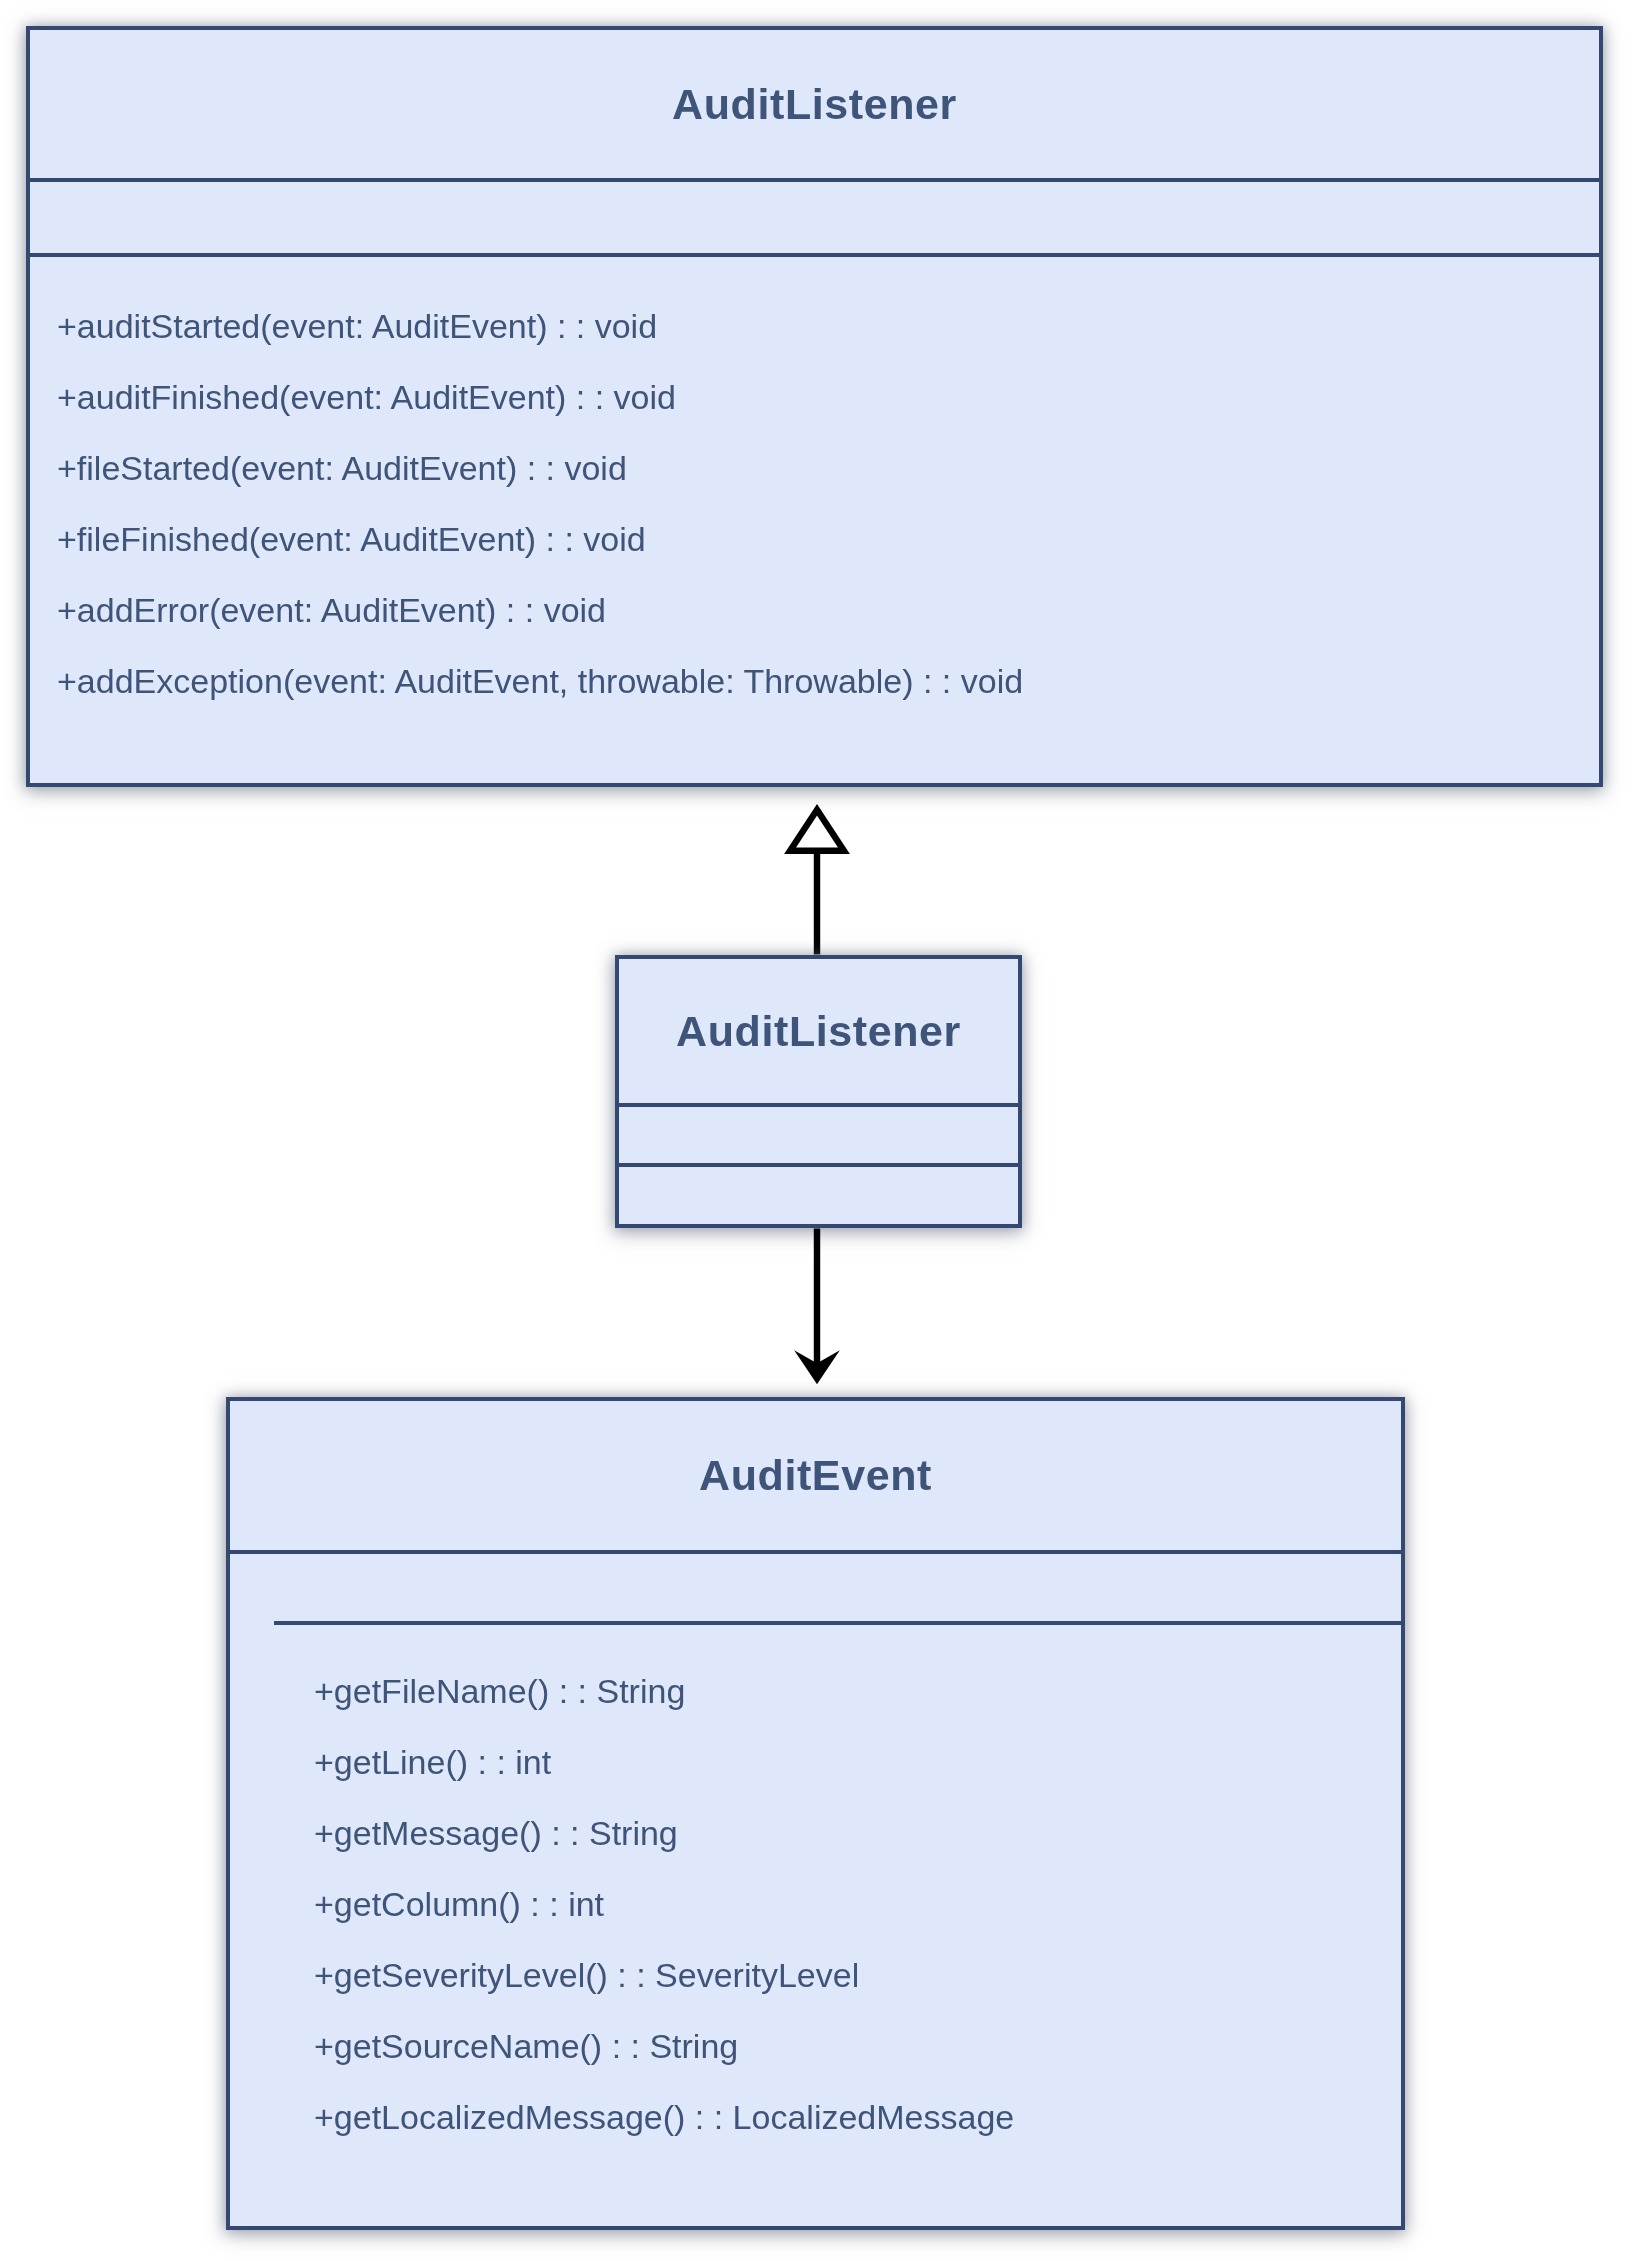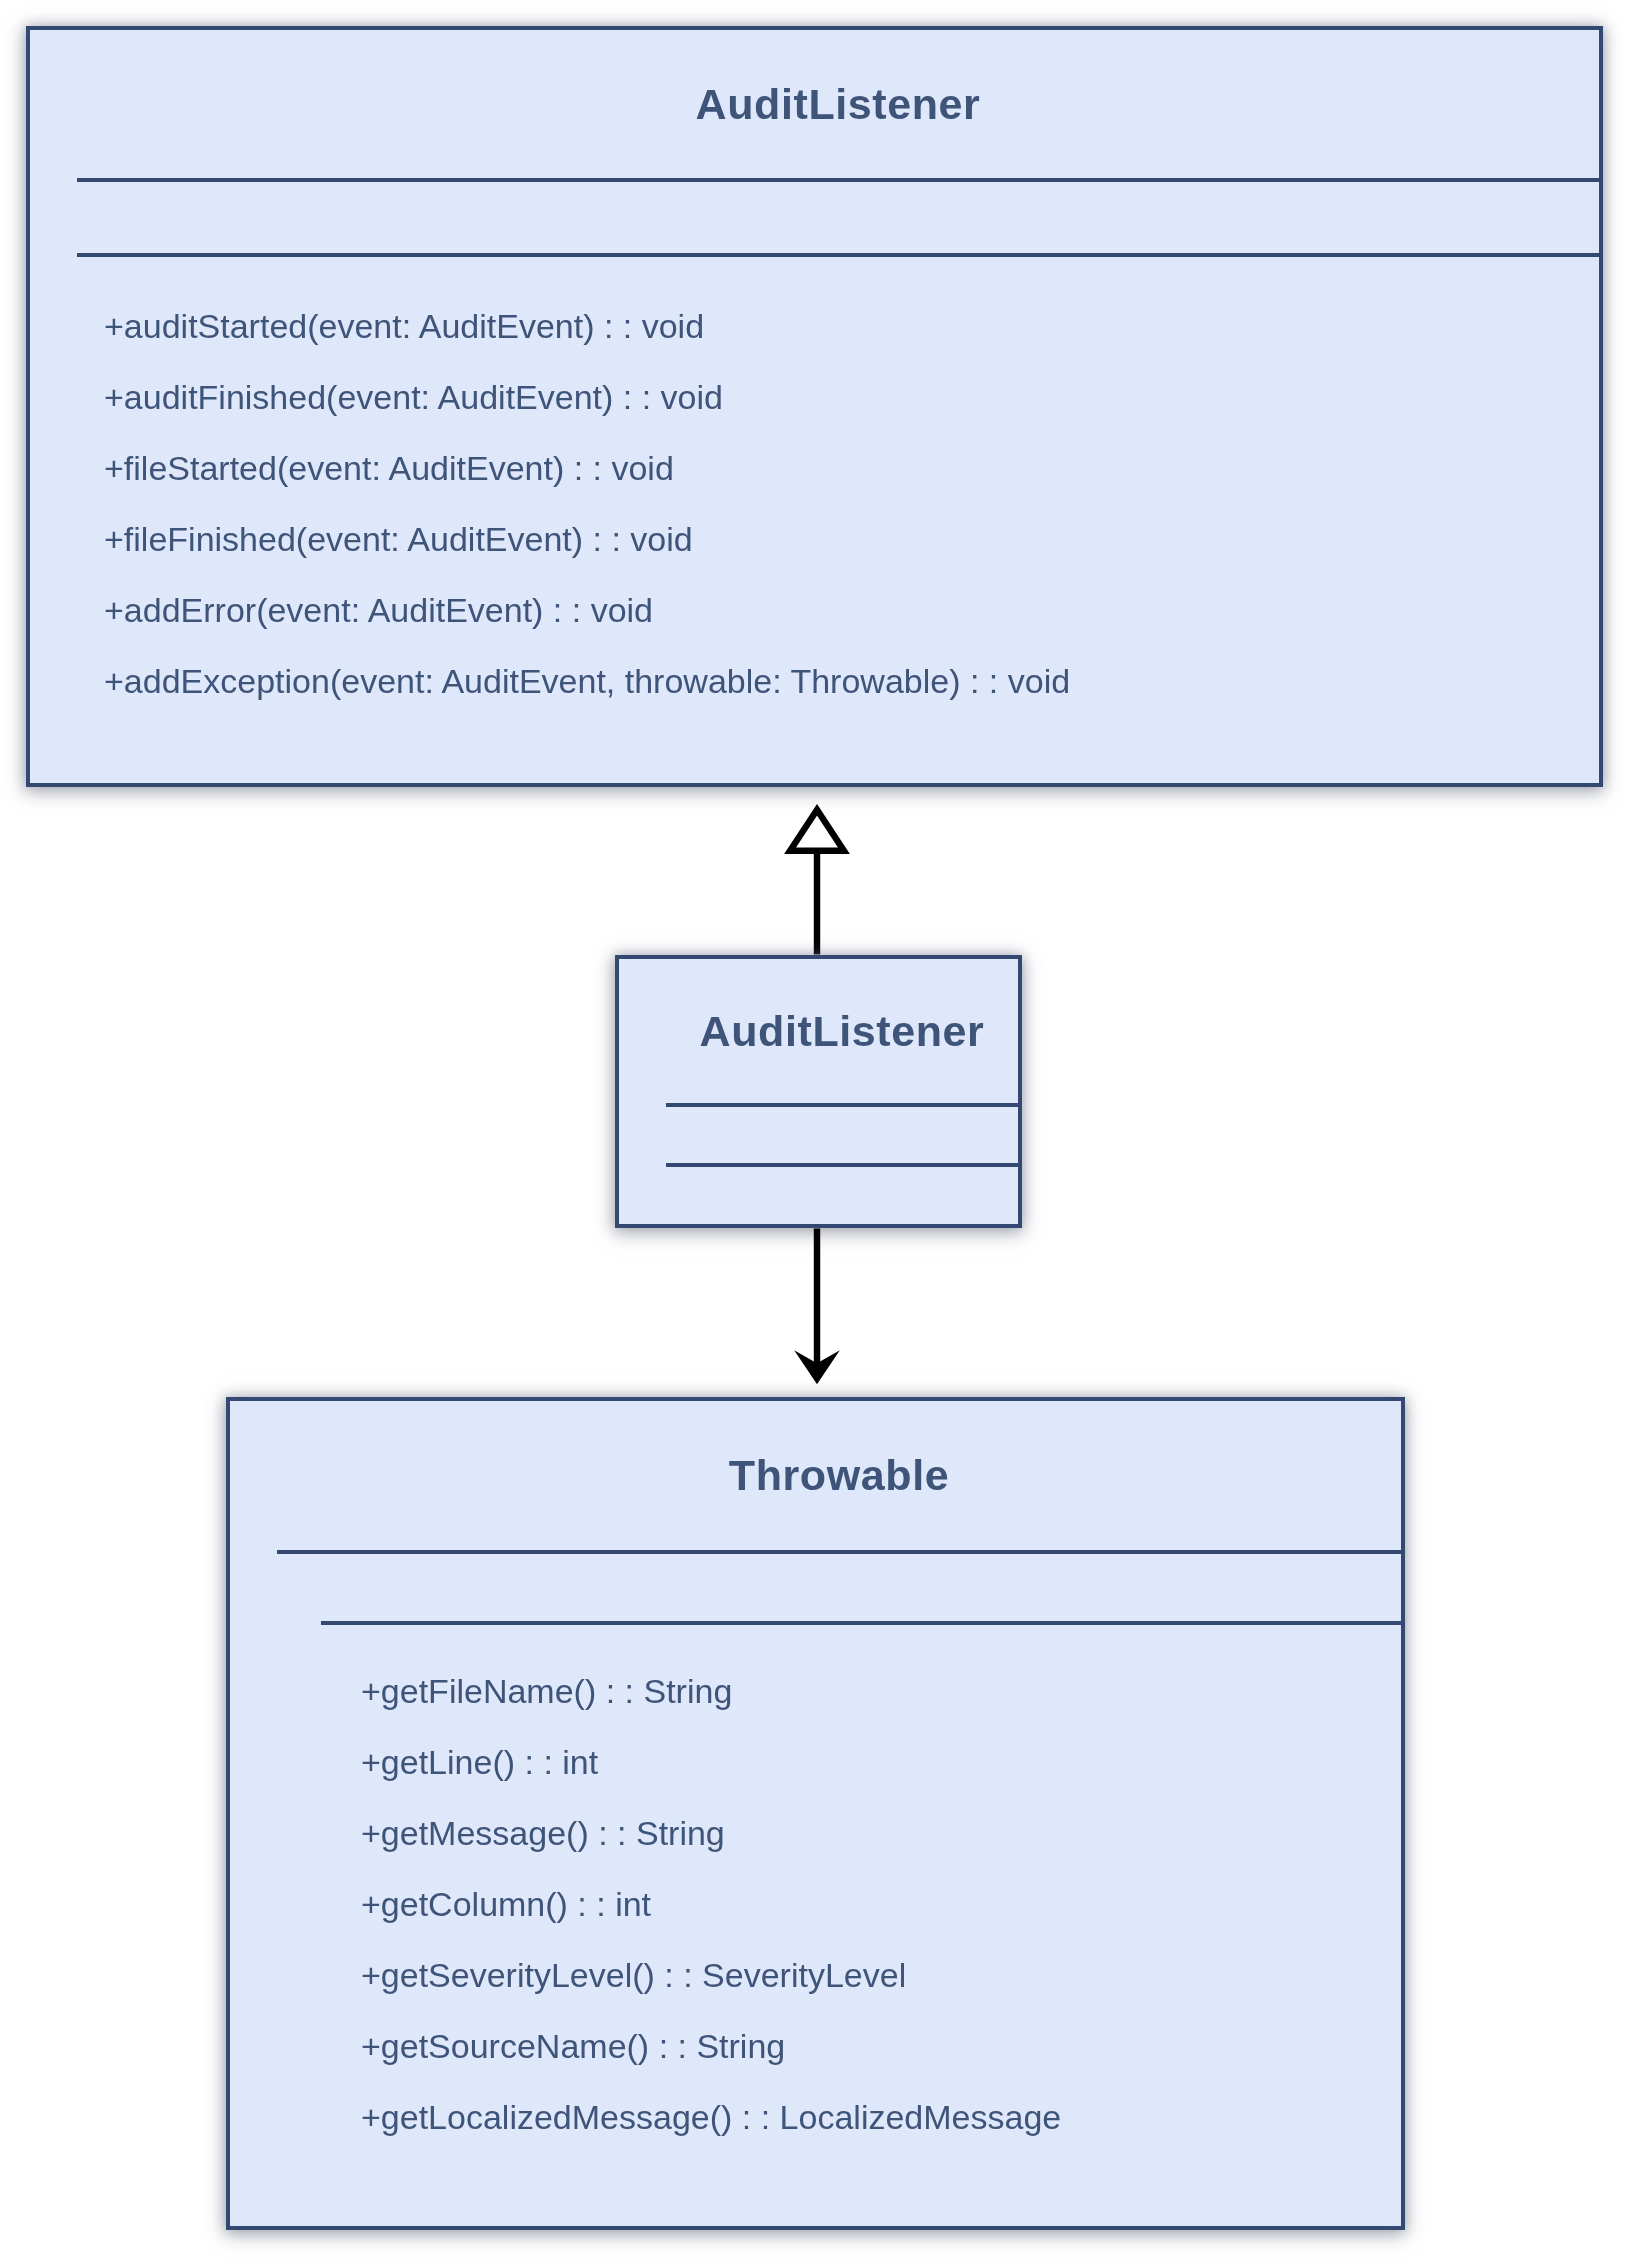--- a/index.html
+++ b/index.html
@@ -12,21 +12,20 @@
   .canvas { position: relative; width: 1635px; height: 2261px; background: #ffffff; }
 
   .uml-class {
     position: absolute;
     box-sizing: border-box;
     background: #dfe7fa;
     border: 4.7px solid #344972;
     display: flex;
     flex-direction: column;
     box-shadow: 0 3.5px 17.7px 1.2px rgba(96,104,122,0.50), 0 0 10.6px rgba(96,104,122,0.30);
-    padding-left: 47px;
   }
   .sec { box-sizing: border-box; }
   .sec-title {
     display: flex; align-items: center; justify-content: center;
     color: #3e5478;
     font-weight: bold;
     font-size: 43px;
     letter-spacing: 0.6px;
   }
   .sec-attrs  { border-top: 4.1px solid #344972; }
@@ -78,19 +77,19 @@
     <div class="sec sec-attrs"></div>
     <div class="sec sec-extra"></div>
   </section>
 
   <svg class="arrow" style="left:776px; top:1228px;" width="82" height="168" viewBox="0 0 140 285">
     <line x1="70" y1="0" x2="70" y2="234" stroke="#000000" stroke-width="11"></line>
     <path d="M70,266 L31,208 L70,230 L109,208 Z" fill="#000000"></path>
   </svg>
 
   <section class="uml-class cls-auditevent">
-    <div class="sec sec-title">Throwable</div>
+    <div class="sec sec-title">AuditEvent</div>
     <div class="sec sec-attrs"></div>
     <div class="sec sec-methods"><div class="method">+getFileName() : : String</div><div class="method">+getLine() : : int</div><div class="method">+getMessage() : : String</div><div class="method">+getColumn() : : int</div><div class="method">+getSeverityLevel() : : SeverityLevel</div><div class="method">+getSourceName() : : String</div><div class="method">+getLocalizedMessage() : : LocalizedMessage</div></div>
   </section>
 
 </div>
 
 
 </body></html>

